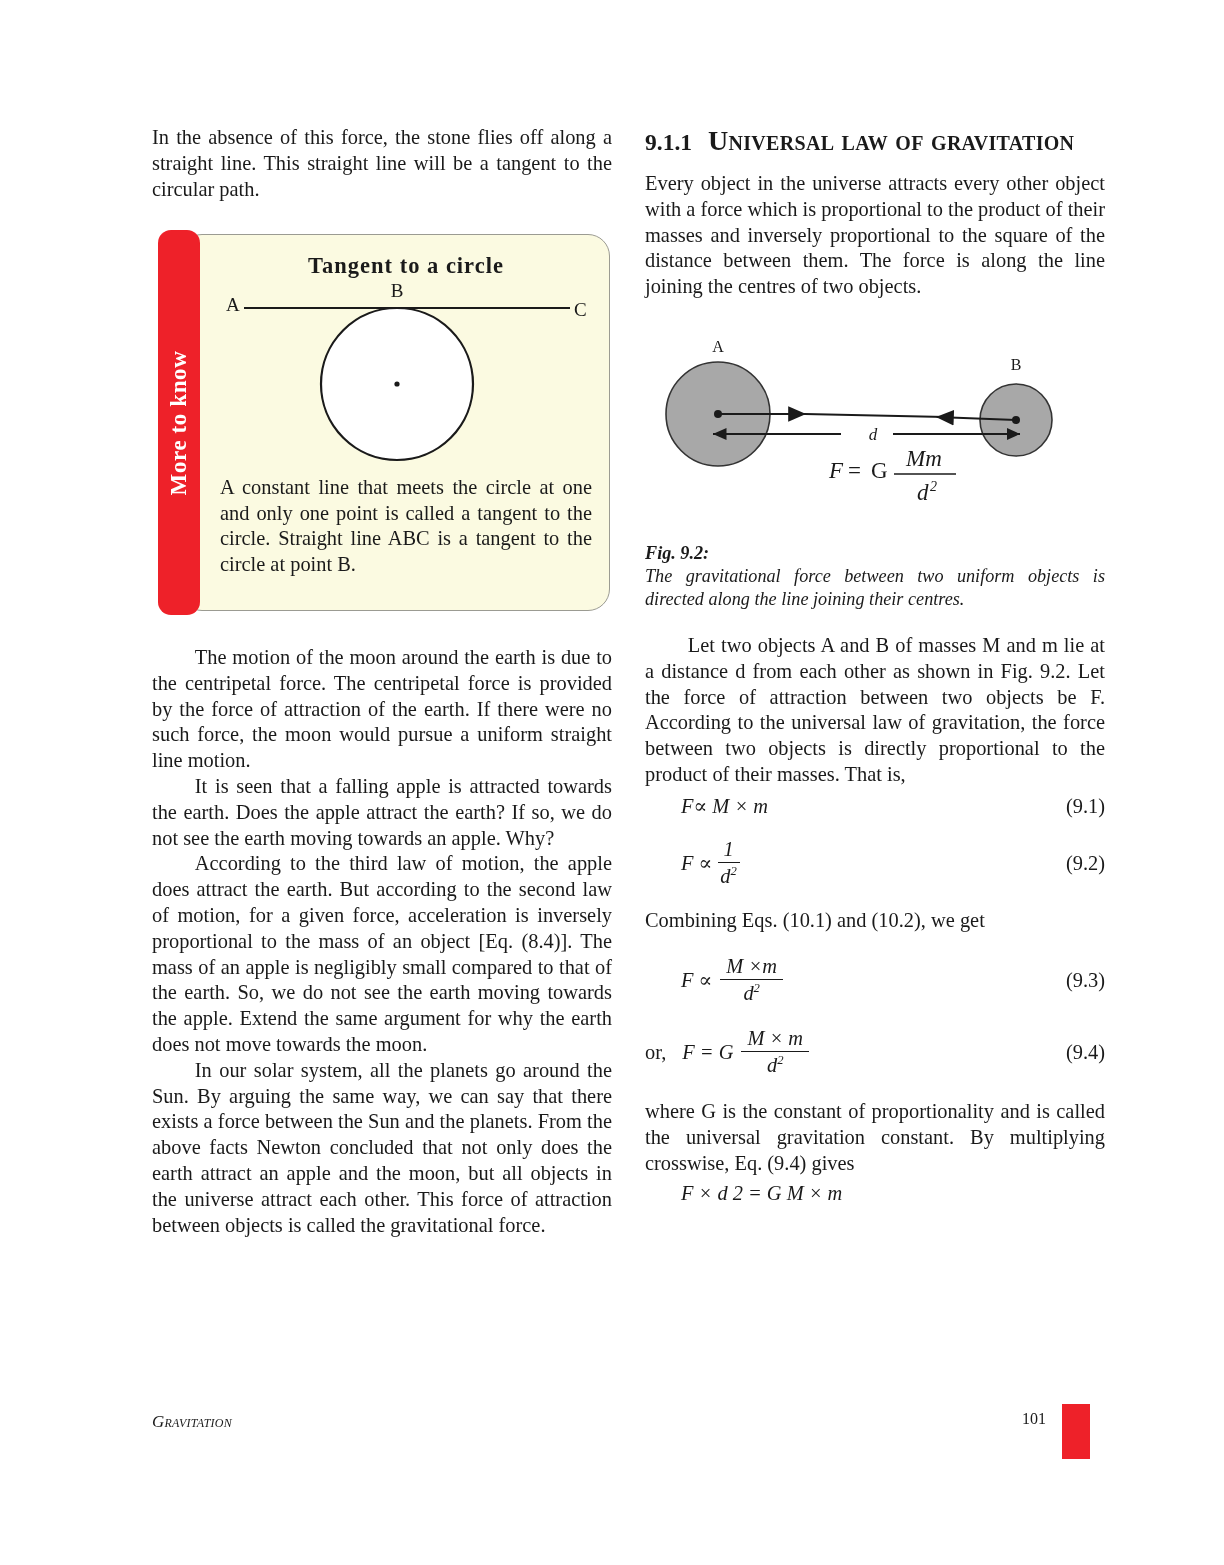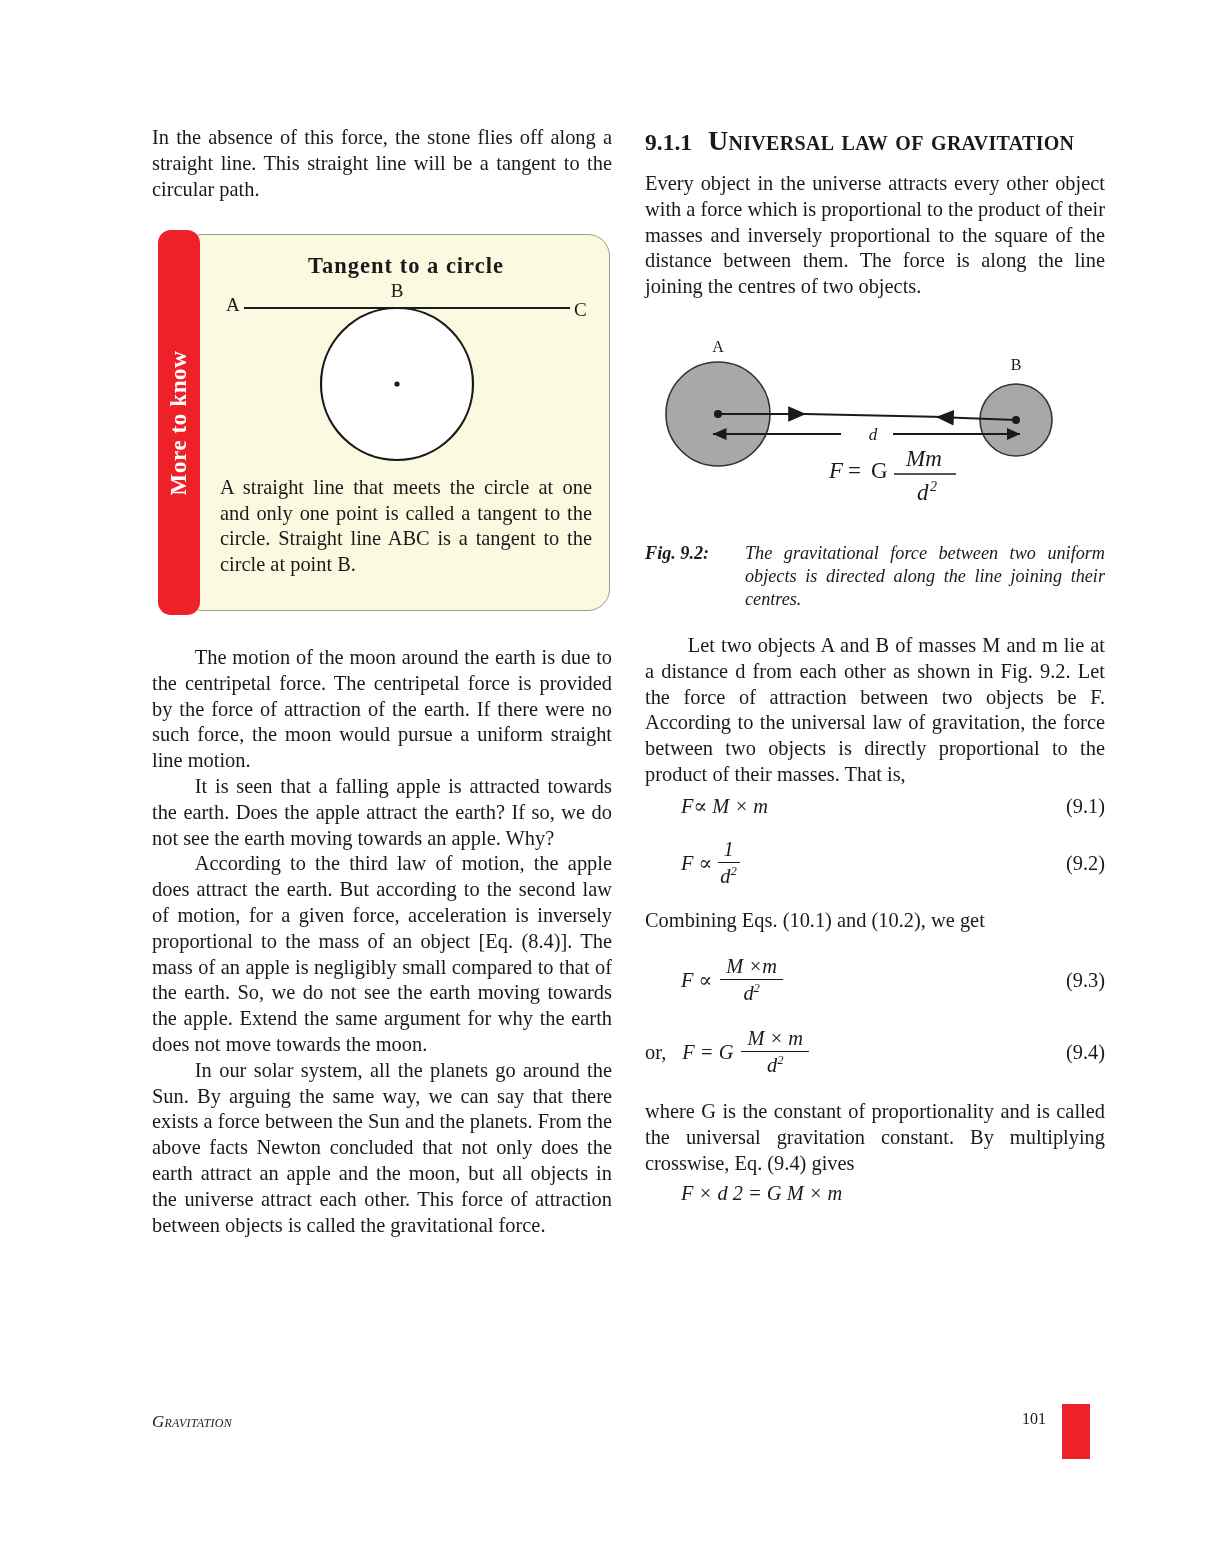--- a/index.html
+++ b/index.html
@@ -131,20 +131,21 @@
     margin: 26px 0 8px 0;
     width: 460px;
     height: 200px;
   }
   .figcap {
     display: flex;
     font-style: italic;
     font-size: 18.2px;
     line-height: 23px;
     margin-top: 4px;
+    flex-direction: column;
   }
   .figcap .lbl {
     font-weight: bold;
     white-space: nowrap;
     width: 100px;
     flex: none;
   }
   .figcap .txt { text-align: justify; flex: 1; }
 
   
@@ -238,21 +239,21 @@
 
     <svg class="mtk-fig" viewBox="0 0 390 190">
       <text x="14" y="33" font-family="Liberation Serif, serif" font-size="19" fill="#1a1a1a">A</text>
       <text x="185" y="19" font-family="Liberation Serif, serif" font-size="19" fill="#1a1a1a" text-anchor="middle">B</text>
       <text x="362" y="38" font-family="Liberation Serif, serif" font-size="19" fill="#1a1a1a">C</text>
       <line x1="32" y1="30" x2="358" y2="30" stroke="#1a1a1a" stroke-width="2.2"></line>
       <circle cx="185" cy="106" r="76" fill="#ffffff" stroke="#1a1a1a" stroke-width="2.2"></circle>
       <circle cx="185" cy="106" r="2.6" fill="#1a1a1a"></circle>
     </svg>
 
-    <div class="mtk-text">A straight line that meets the circle at one and only one point is called a tangent to the circle. Straight line ABC is a tangent to the circle at point B.</div>
+    <div class="mtk-text">A constant line that meets the circle at one and only one point is called a tangent to the circle. Straight line ABC is a tangent to the circle at point B.</div>
   </div>
 
   <div class="col col-left" style="top:645px;">
     <p class="body indent">The motion of the moon around the earth is due to the centripetal force. The centripetal force is provided by the force of attraction of the earth. If there were no such force, the moon would pursue a uniform straight line motion.</p>
     <p class="body indent">It is seen that a falling apple is attracted towards the earth. Does the apple attract the earth? If so, we do not see the earth moving towards an apple. Why?</p>
     <p class="body indent">According to the third law of motion, the apple does attract the earth. But according to the second law of motion, for a given force, acceleration is inversely proportional to the mass of an object [Eq. (8.4)]. The mass of an apple is negligibly small compared to that of the earth. So, we do not see the earth moving towards the apple. Extend the same argument for why the earth does not move towards the moon.</p>
     <p class="body indent">In our solar system, all the planets go around the Sun. By arguing the same way, we can say that there exists a force between the Sun and the planets. From the above facts Newton concluded that not only does the earth attract an apple and the moon, but all objects in the universe attract each other. This force of attraction between objects is called the gravitational force.</p>
   </div>
 
   <div class="col col-right">

